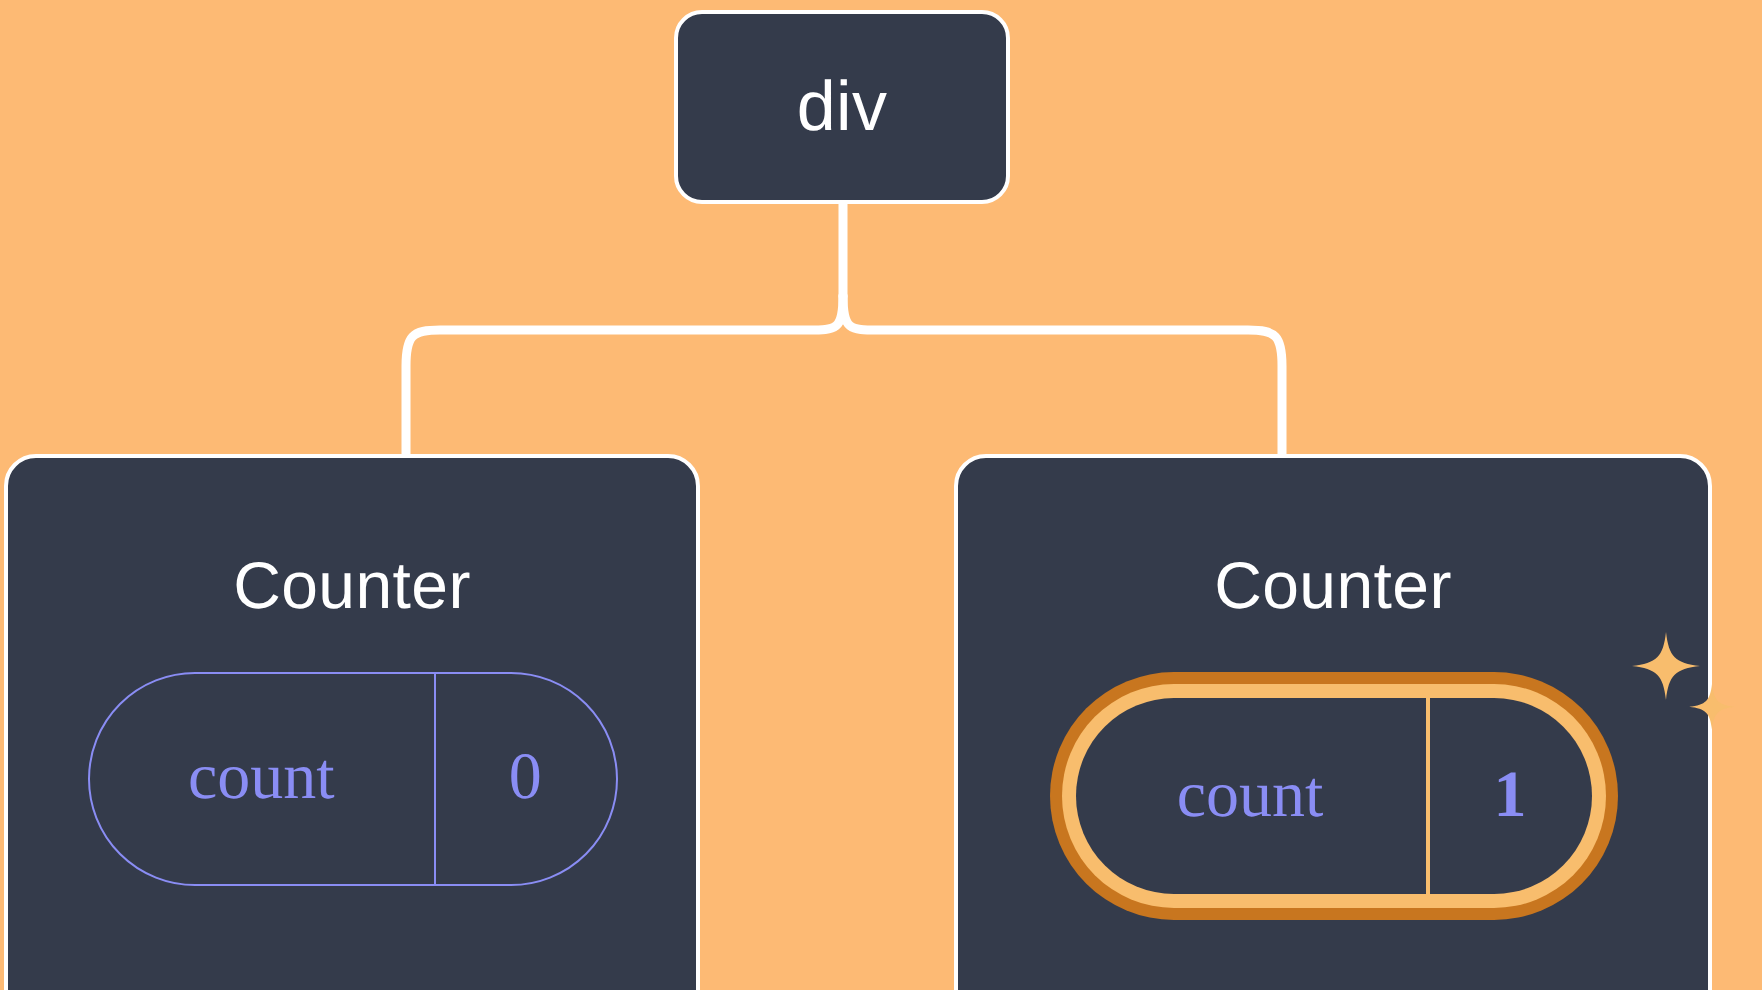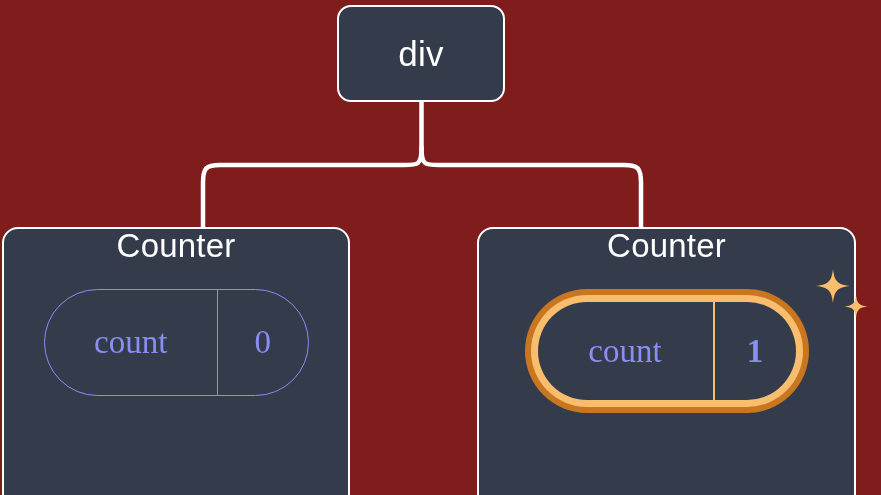--- a/index.html
+++ b/index.html
@@ -4,21 +4,21 @@
 <style>
   html, body {
     margin: 0;
     padding: 0;
     background: #4c6771;
   }
   #stage {
     position: relative;
     width: 881px;
     height: 495px;
-    background: #7f1d1d;
+    background: #fdba74;
     overflow: hidden;
     font-family: "Liberation Sans", sans-serif;
   }
   .connectors {
     position: absolute;
     left: 0;
     top: 0;
     width: 881px;
     height: 495px;
     pointer-events: none;
@@ -56,20 +56,21 @@
     align-items: center;
   }
   .node-left  { left: 2px;   width: 348px; }
   .node-right { left: 477px; width: 379px; }
 
   .child-title {
     color: #ffffff;
     font-size: 33px;
     font-weight: 400;
     letter-spacing: 0.2px;
+    margin-top: 47px;
     line-height: 1;
   }
 
   
   .pill-wrap {
     position: relative;
     margin-top: 27px;
   }
   .pill {
     position: relative;

